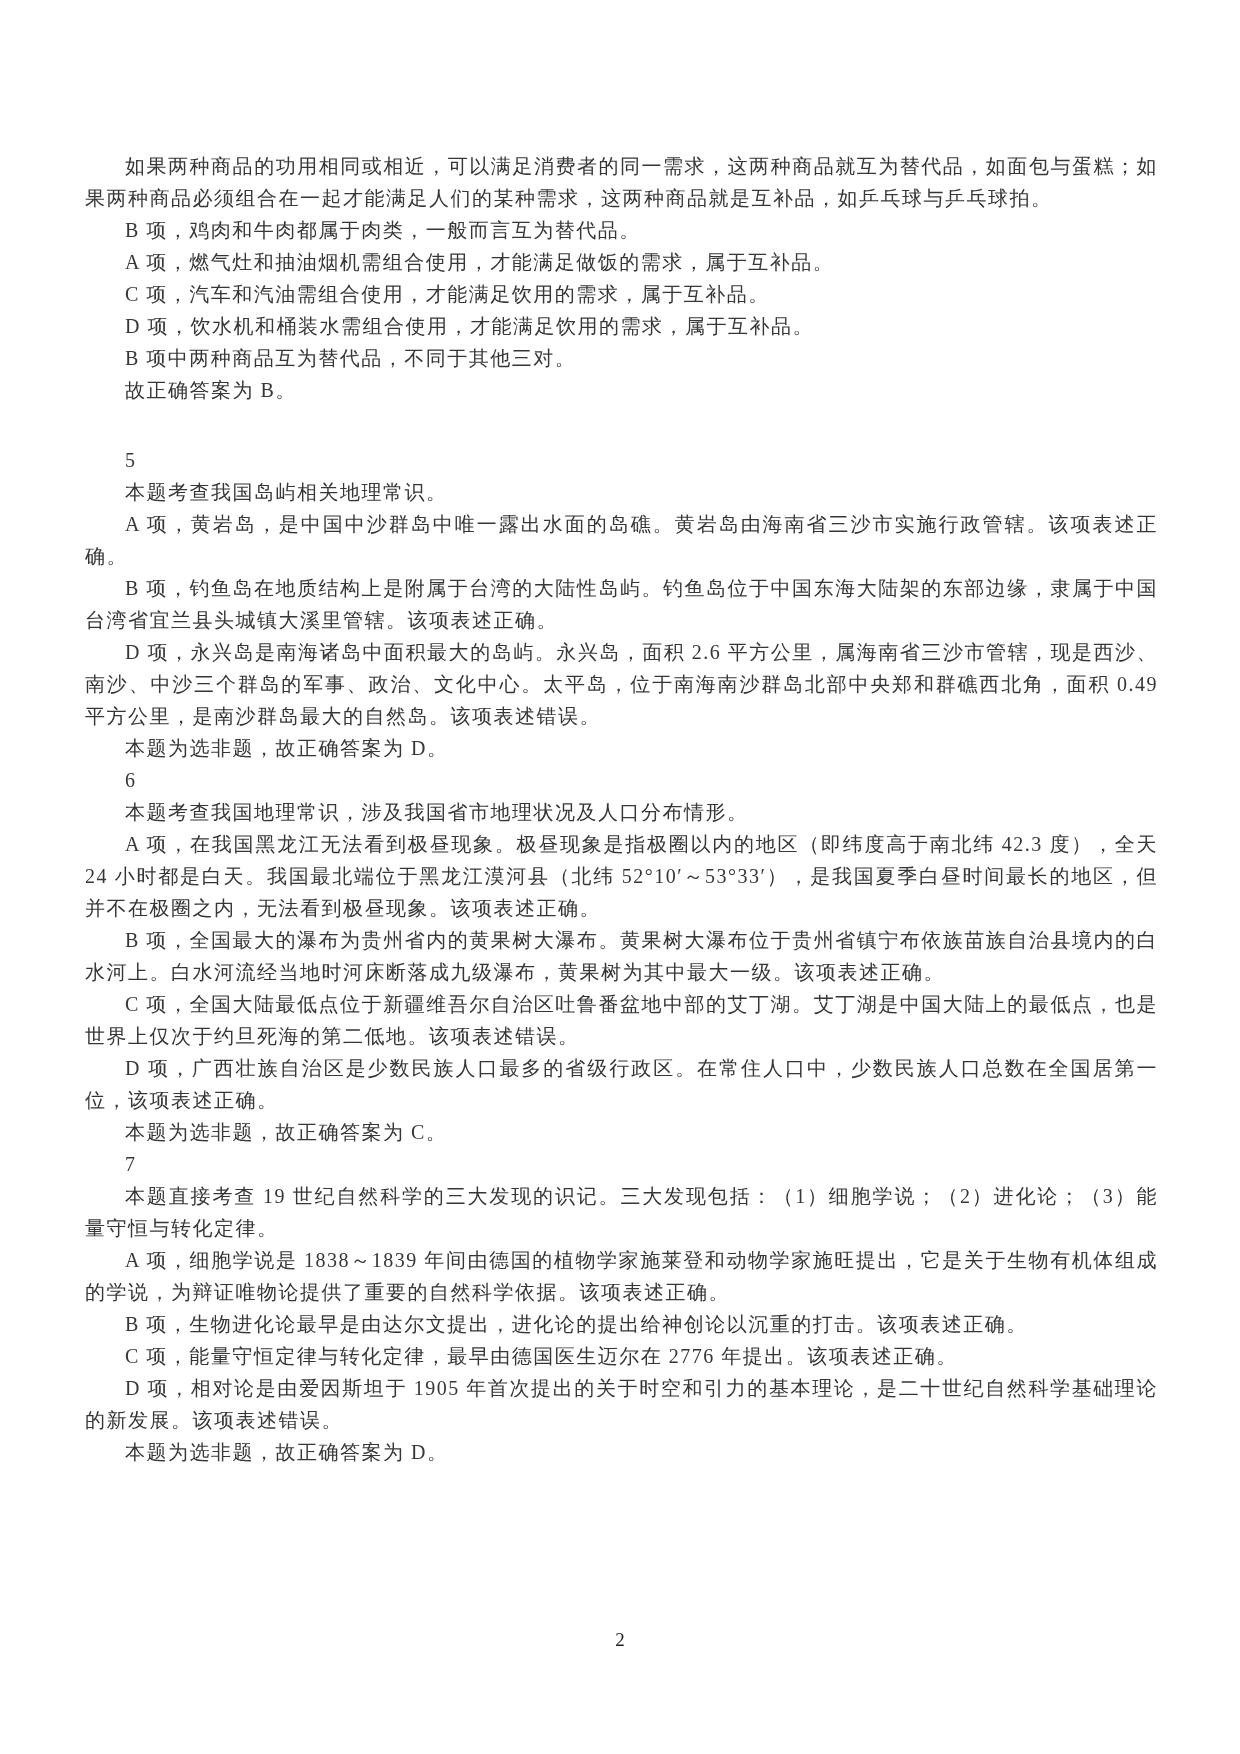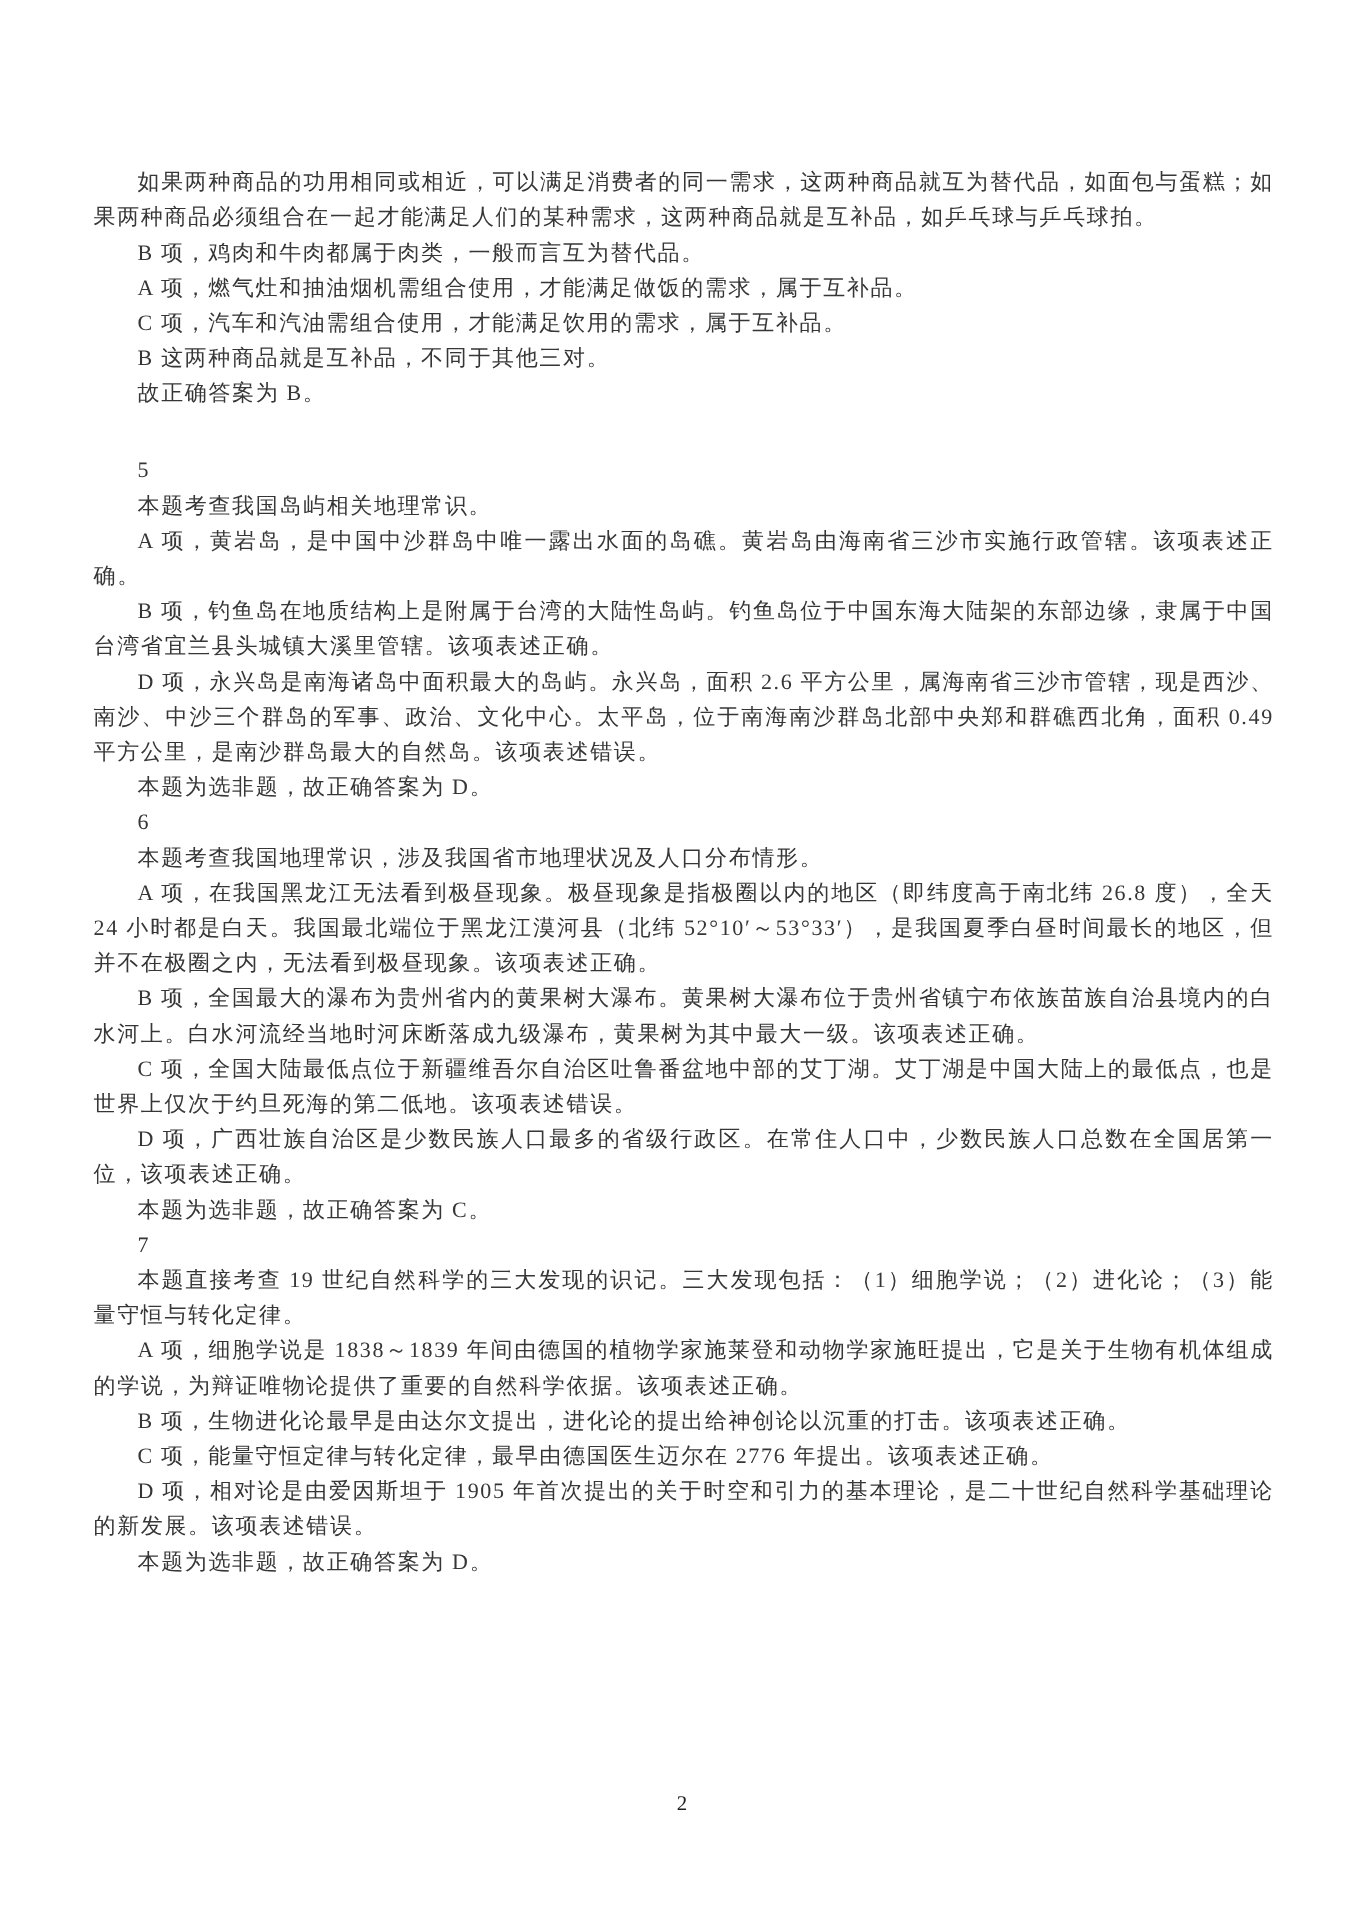--- a/index.html
+++ b/index.html
@@ -55,37 +55,38 @@
 
 <div class="page">
 
   <div class="content">
 
     <section>
       <p>如果两种商品的功用相同或相近，可以满足消费者的同一需求，这两种商品就互为替代品，如面包与蛋糕；如果两种商品必须组合在一起才能满足人们的某种需求，这两种商品就是互补品，如乒乓球与乒乓球拍。</p>
       <p>B 项，鸡肉和牛肉都属于肉类，一般而言互为替代品。</p>
       <p>A 项，燃气灶和抽油烟机需组合使用，才能满足做饭的需求，属于互补品。</p>
       <p>C 项，汽车和汽油需组合使用，才能满足饮用的需求，属于互补品。</p>
-      <p>B 这两种商品就是互补品，不同于其他三对。</p>
+      <p>D 项，饮水机和桶装水需组合使用，才能满足饮用的需求，属于互补品。</p>
+      <p>B 项中两种商品互为替代品，不同于其他三对。</p>
       <p>故正确答案为 B。</p>
     </section>
 
     <section>
       <p class="qnum gap-top">5</p>
       <p>本题考查我国岛屿相关地理常识。</p>
       <p>A 项，黄岩岛，是中国中沙群岛中唯一露出水面的岛礁。黄岩岛由海南省三沙市实施行政管辖。该项表述正确。</p>
       <p>B 项，钓鱼岛在地质结构上是附属于台湾的大陆性岛屿。钓鱼岛位于中国东海大陆架的东部边缘，隶属于中国台湾省宜兰县头城镇大溪里管辖。该项表述正确。</p>
       <p>D 项，永兴岛是南海诸岛中面积最大的岛屿。永兴岛，面积 2.6 平方公里，属海南省三沙市管辖，现是西沙、南沙、中沙三个群岛的军事、政治、文化中心。太平岛，位于南海南沙群岛北部中央郑和群礁西北角，面积 0.49 平方公里，是南沙群岛最大的自然岛。该项表述错误。</p>
       <p>本题为选非题，故正确答案为 D。</p>
     </section>
 
     <section>
       <p class="qnum">6</p>
       <p>本题考查我国地理常识，涉及我国省市地理状况及人口分布情形。</p>
-      <p>A 项，在我国黑龙江无法看到极昼现象。极昼现象是指极圈以内的地区（即纬度高于南北纬 26.8 度），全天 24 小时都是白天。我国最北端位于黑龙江漠河县（北纬 52°10′～53°33′），是我国夏季白昼时间最长的地区，但并不在极圈之内，无法看到极昼现象。该项表述正确。</p>
+      <p>A 项，在我国黑龙江无法看到极昼现象。极昼现象是指极圈以内的地区（即纬度高于南北纬 42.3 度），全天 24 小时都是白天。我国最北端位于黑龙江漠河县（北纬 52°10′～53°33′），是我国夏季白昼时间最长的地区，但并不在极圈之内，无法看到极昼现象。该项表述正确。</p>
       <p>B 项，全国最大的瀑布为贵州省内的黄果树大瀑布。黄果树大瀑布位于贵州省镇宁布依族苗族自治县境内的白水河上。白水河流经当地时河床断落成九级瀑布，黄果树为其中最大一级。该项表述正确。</p>
       <p>C 项，全国大陆最低点位于新疆维吾尔自治区吐鲁番盆地中部的艾丁湖。艾丁湖是中国大陆上的最低点，也是世界上仅次于约旦死海的第二低地。该项表述错误。</p>
       <p>D 项，广西壮族自治区是少数民族人口最多的省级行政区。在常住人口中，少数民族人口总数在全国居第一位，该项表述正确。</p>
       <p>本题为选非题，故正确答案为 C。</p>
     </section>
 
     <section>
       <p class="qnum">7</p>
       <p>本题直接考查 19 世纪自然科学的三大发现的识记。三大发现包括：（1）细胞学说；（2）进化论；（3）能量守恒与转化定律。</p>
       <p>A 项，细胞学说是 1838～1839 年间由德国的植物学家施莱登和动物学家施旺提出，它是关于生物有机体组成的学说，为辩证唯物论提供了重要的自然科学依据。该项表述正确。</p>

